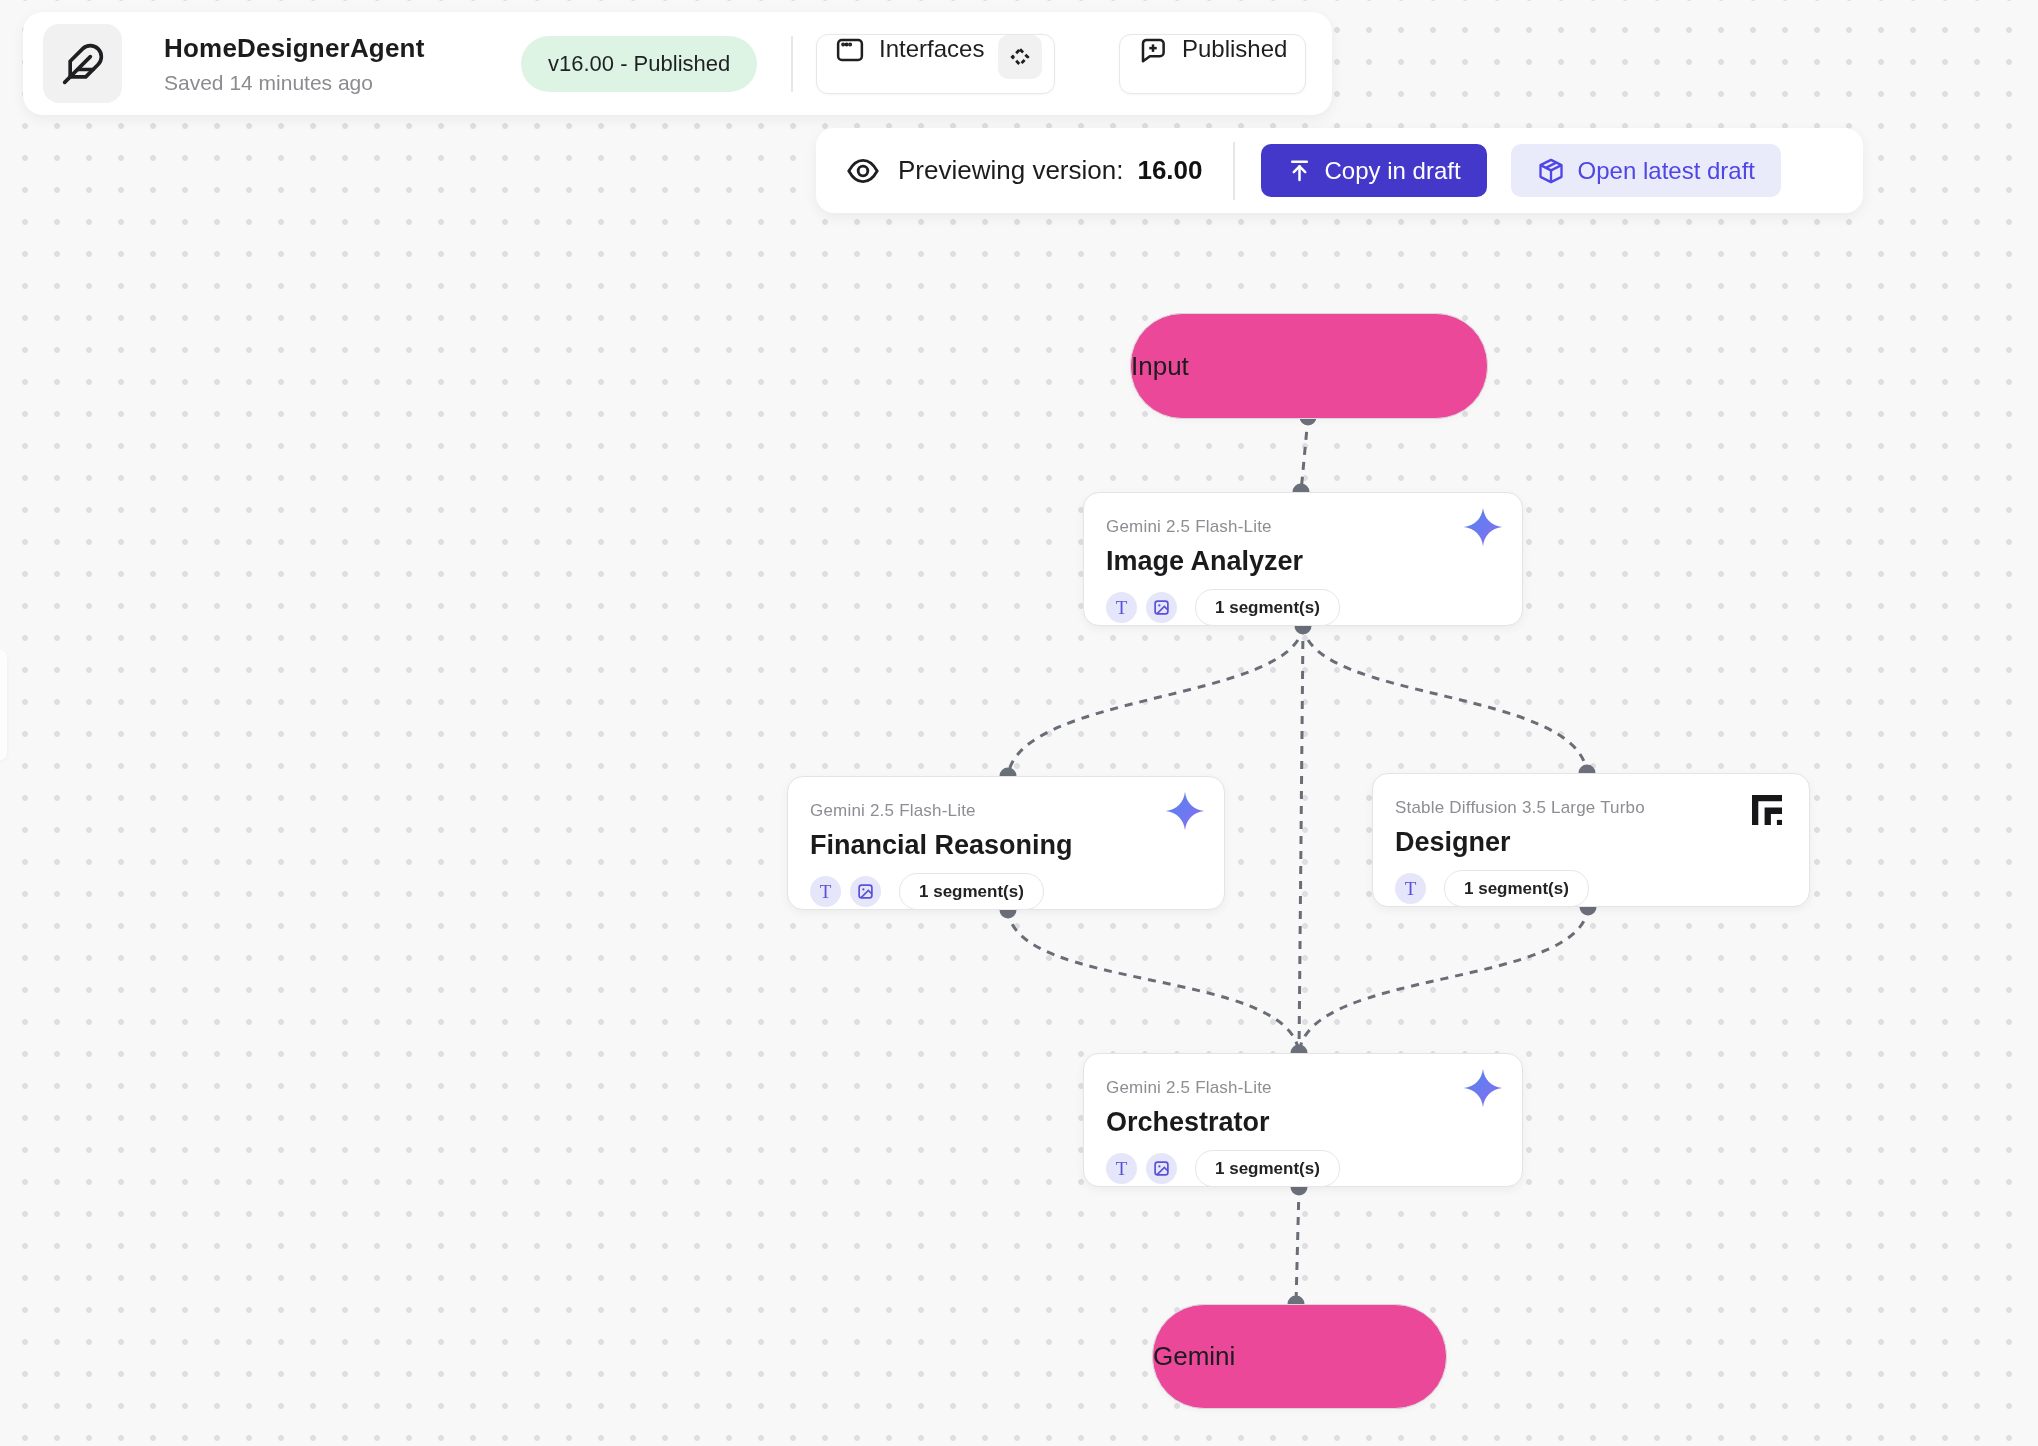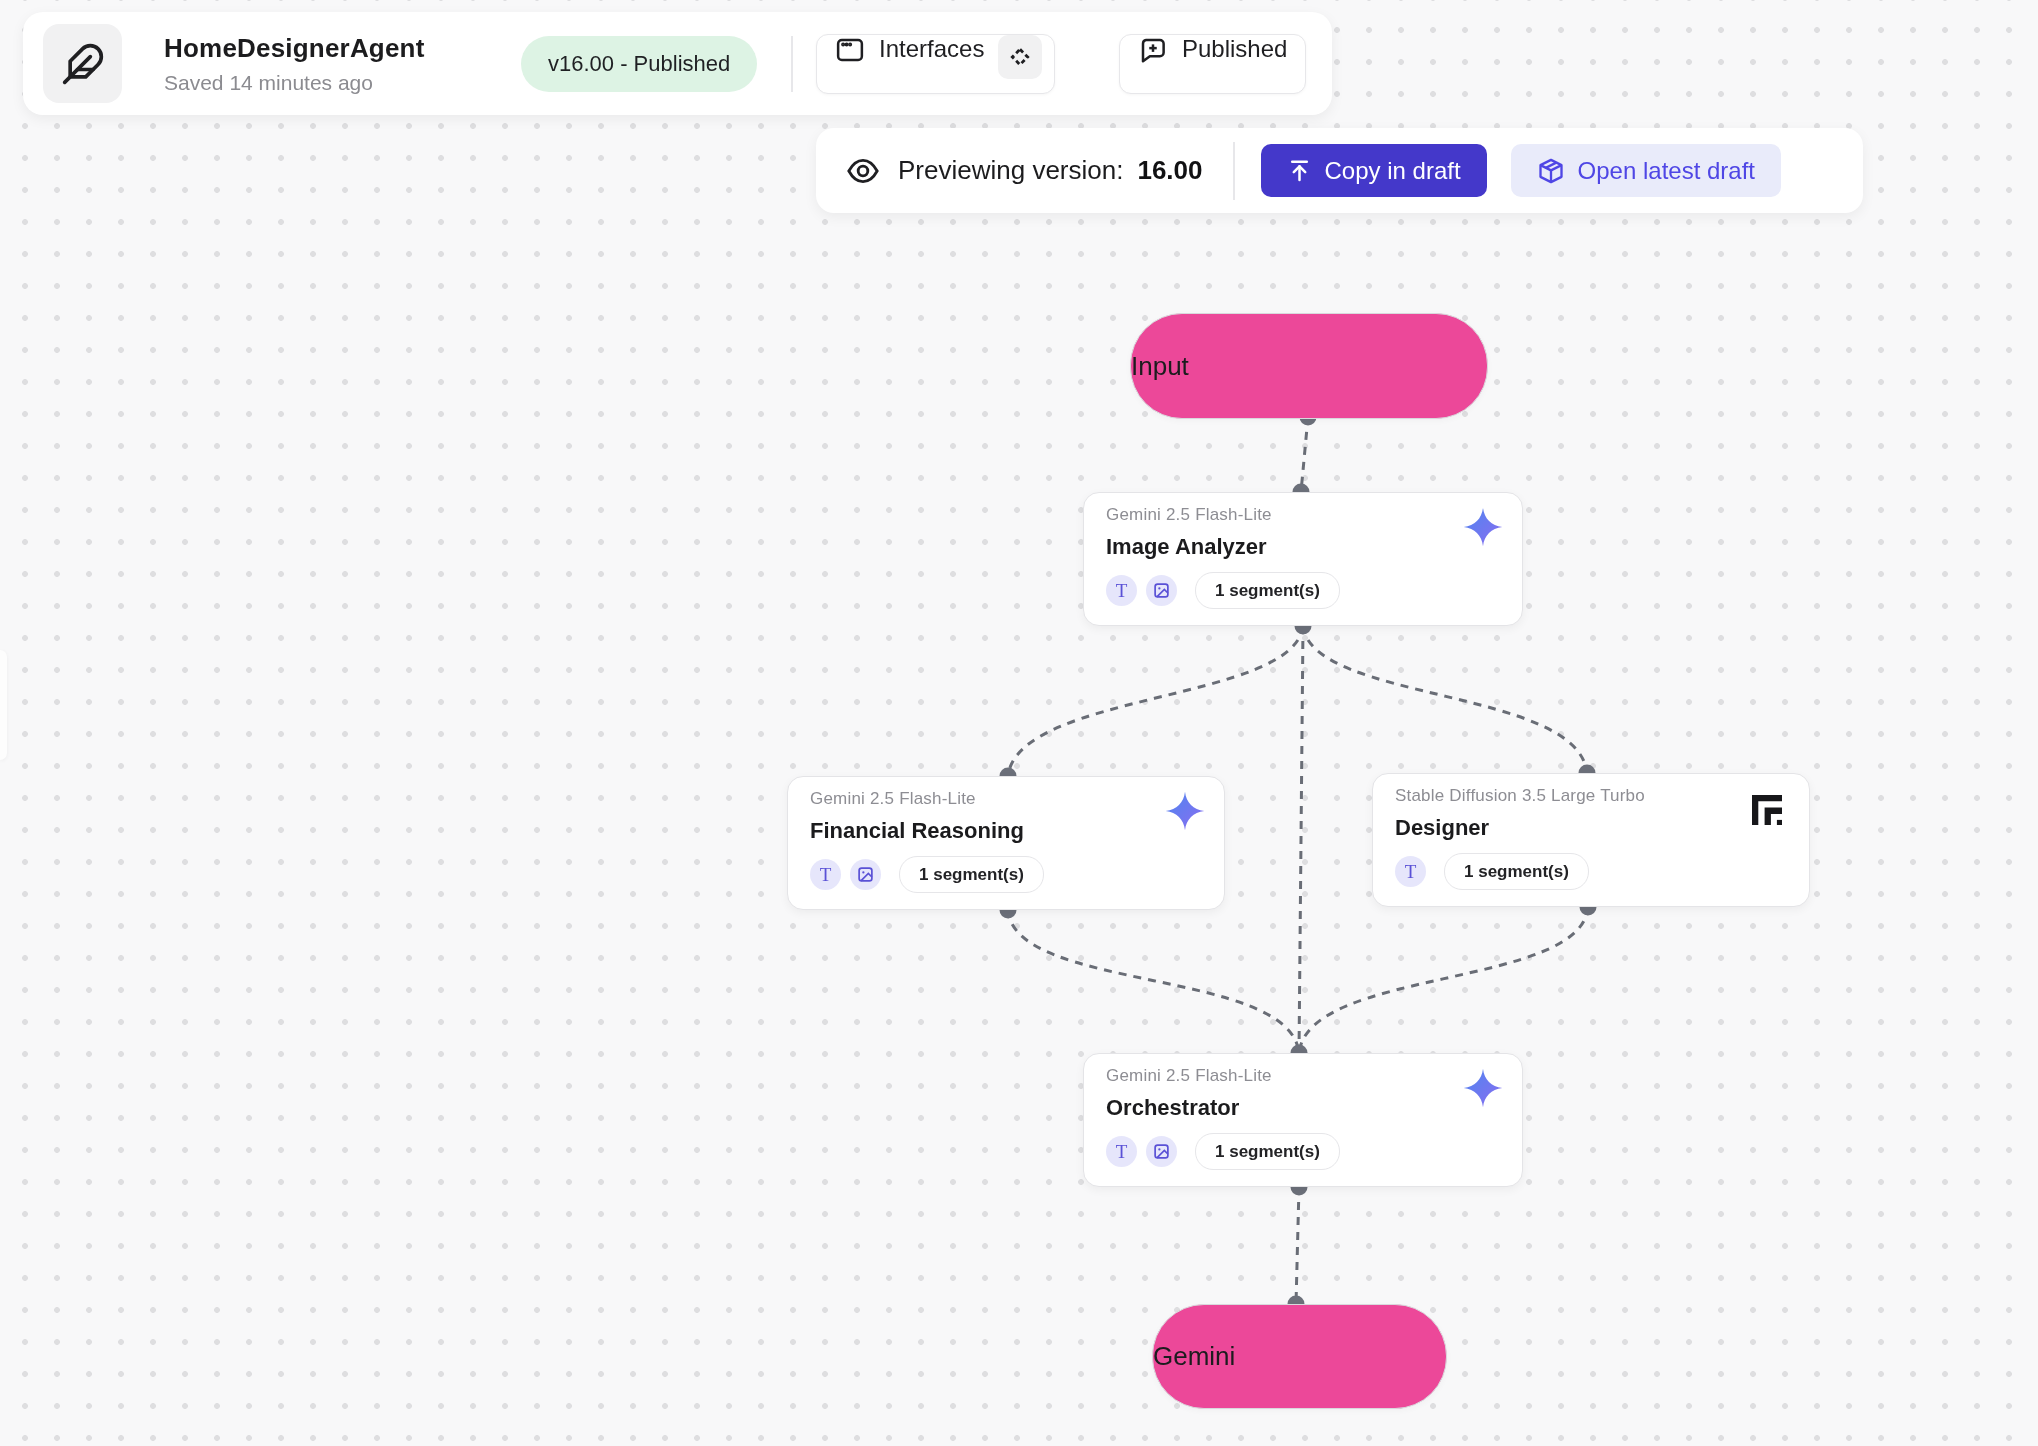--- a/index.html
+++ b/index.html
@@ -45,24 +45,24 @@
     padding:0 26px;font-size:24px;cursor:pointer;border:none;white-space:nowrap;}
   .btn-primary{background:#4438ca;color:#fff;}
   .btn-soft{background:#e9ebfa;color:#4f46e5;margin-left:24px;}
   
   .terminal{
     background:#ec4899;border:1.7px solid #d9d9dd;display:flex;align-items:center;justify-content:flex-start;
     font-size:26px;color:#1c1c1e;box-shadow:0 2px 6px rgba(0,0,0,.03);
   }
   .node{
     background:#fff;border:1.4px solid #e4e4e7;border-radius:16px;
-    box-shadow:0 3px 10px rgba(0,0,0,.05);box-sizing:border-box;padding:12px 24px 0 22px;
+    box-shadow:0 3px 10px rgba(0,0,0,.05);box-sizing:border-box;padding:24px 24px 0 22px;
   }
   .node-model{font-size:17px;color:#8d8d93;letter-spacing:.2px;}
-  .node-title{font-size:22px;font-weight:600;color:#1b1b1d;margin-top:9px;}
+  .node-title{font-size:27px;font-weight:600;color:#1b1b1d;margin-top:9px;}
   .node-chips{display:flex;align-items:center;gap:9px;margin-top:12px;}
   .chip{width:31px;height:31px;border-radius:50%;background:#e6e6fb;
     display:flex;align-items:center;justify-content:center;flex:0 0 auto;}
   .chip-t{font-family:"Liberation Serif",serif;font-size:19px;color:#5a51d6;font-weight:500;line-height:1;}
   .segments{height:35px;border-radius:18px;border:1.4px solid #e6e6e9;background:#fff;
     display:flex;align-items:center;padding:0 19px;font-size:17px;font-weight:700;color:#232326;margin-left:9px;}
   .provider{position:absolute;}
   .edge-sliver{left:0;top:650px;width:7px;height:110px;background:#fdfdfd;border-radius:0 8px 8px 0;
     box-shadow:0 1px 4px rgba(0,0,0,.05);}
   svg.icon{display:block;}

